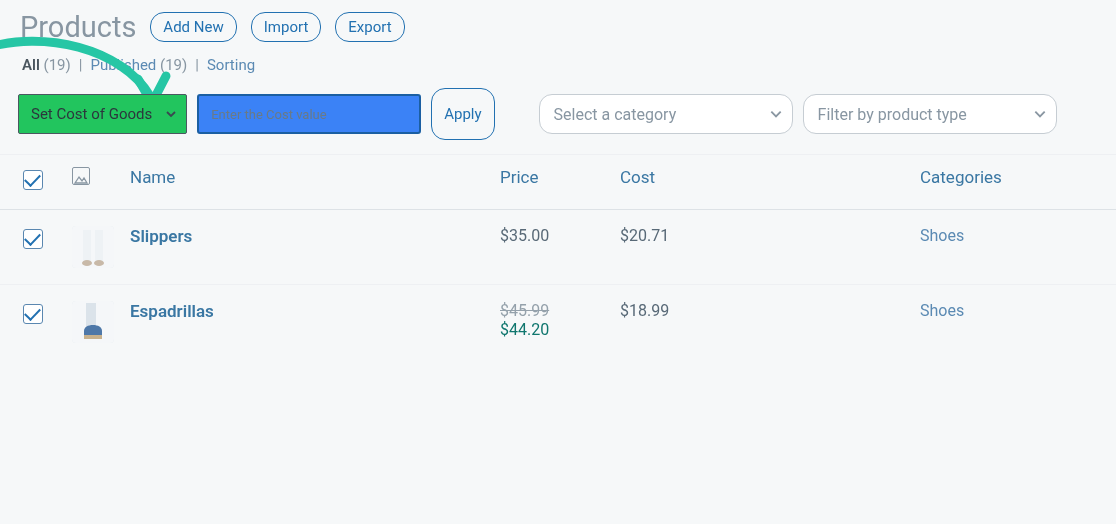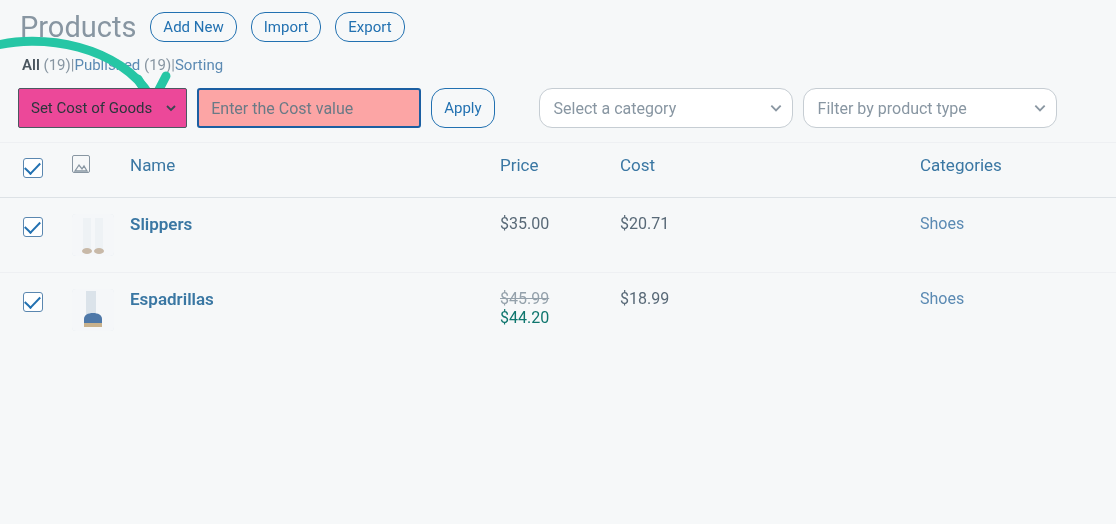--- a/index.html
+++ b/index.html
@@ -25,42 +25,42 @@
     background:#fff0;
     border:1px solid var(--blue);
     color:var(--blue);
     padding:5px 12px;
     font-size:15px;
     border-radius:14px;
     cursor:pointer;
   }
 
   
-  .filter-row{display:flex;align-items:center;gap:0;padding:4px 20px 14px 22px;font-size:15px;}
+  .filter-row{display:flex;align-items:center;gap:8px;padding:4px 20px 14px 22px;font-size:15px;}
   .filter-link{color:var(--blue);cursor:pointer;}
   .filter-link .cnt{color:var(--txt-light);}
   .filter-link.soft{color:var(--blue-light);}
   .filter-sep{color:var(--txt-light);}
 
   
   .controls{display:flex;align-items:center;gap:10px;padding:0 20px 14px 18px;}
   .action-select{
     appearance:none;-webkit-appearance:none;
-    background:#ec4899;border:1px solid #4b5861;color:#2c363d;
+    background:#22c55e;border:1px solid #4b5861;color:#2c363d;
     font-size:15px;height:40px;padding:0 34px 0 12px;
     border-radius:2px;cursor:pointer;
     position:relative;
   }
   .select-wrap{position:relative;display:inline-flex;}
   .select-wrap .chev{
     position:absolute;right:10px;top:50%;transform:translateY(-50%);pointer-events:none;
   }
   .cost-input{
     height:40px;border:2px solid #1b5fa2;border-radius:3px;
-    font-size:16px;color:#333;background:#fca5a5;
+    font-size:13px;color:#333;background:#3b82f6;
     padding:0 12px;width:224px;outline:none;
   }
   .cost-input::placeholder{color:#6a7a86;}
   .dropdown{
     height:40px;background:#fff;border:1px solid var(--border);border-radius:13px;
     padding:0 38px 0 14px;font-size:16px;color:var(--txt-light);
     cursor:pointer;display:flex;align-items:center;min-width:254px;
   }
   .spacer{flex:0 0 24px;}
 
@@ -128,21 +128,21 @@
 </div>
 
 <div class="controls">
   <span class="select-wrap">
     <button class="action-select">Set Cost of Goods</button>
     <svg class="chev" width="12" height="12" viewBox="0 0 12 12">
         <path d="M2 4l4 4 4-4" fill="none" stroke="#3a4750" stroke-width="1.8"></path>
       </svg>
   </span>
   <input class="cost-input" type="text" placeholder="Enter the Cost value" style="">
-  <button class="btn-outline" style="height:40px;">Apply</button>
+  <button class="btn-outline" style="height:52px;">Apply</button>
 
   <span class="spacer"></span>
 
   <span class="select-wrap">
     <div class="dropdown">
       <span>Select a category</span>
     </div>
     <svg class="chev" width="14" height="14" viewBox="0 0 12 12">
         <path d="M2 4l4 4 4-4" fill="none" stroke="#8a97a2" stroke-width="1.6"></path>
       </svg>

